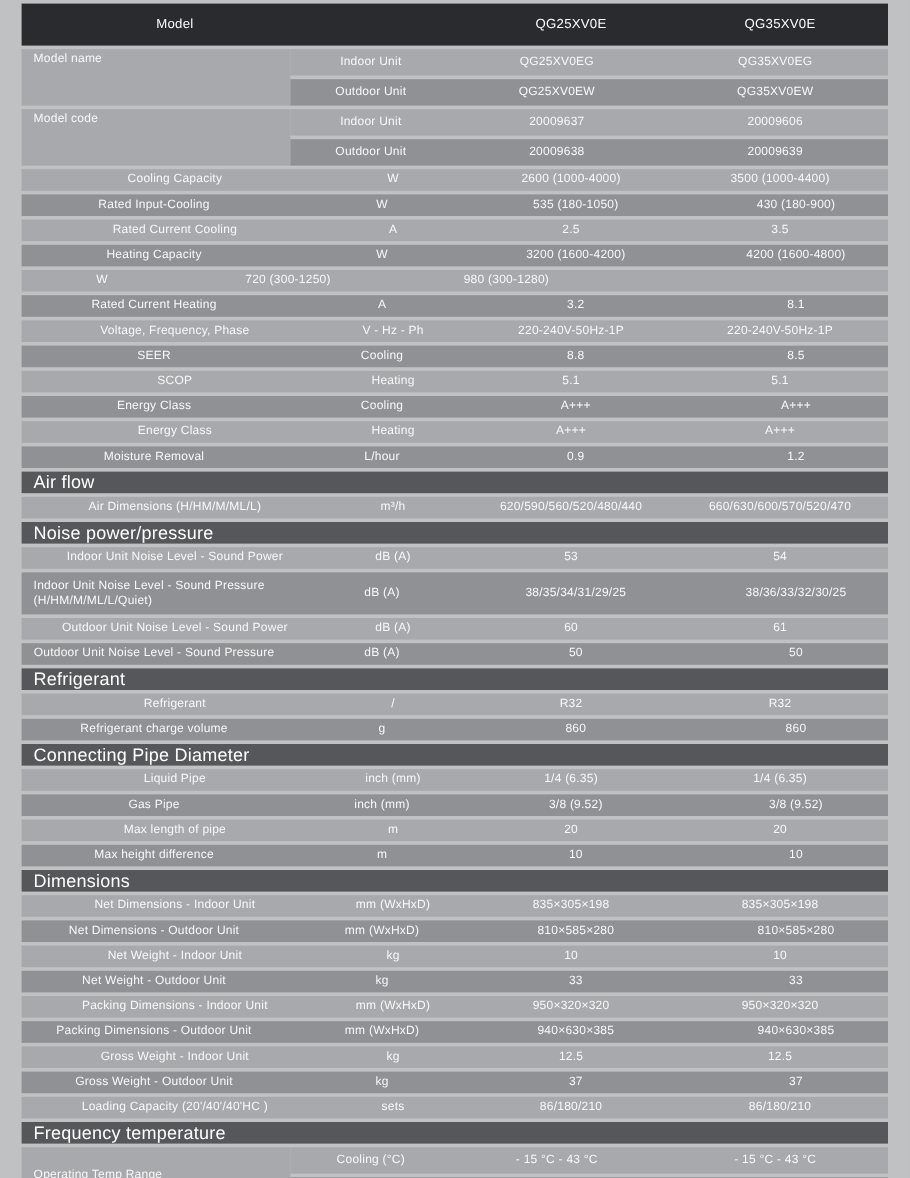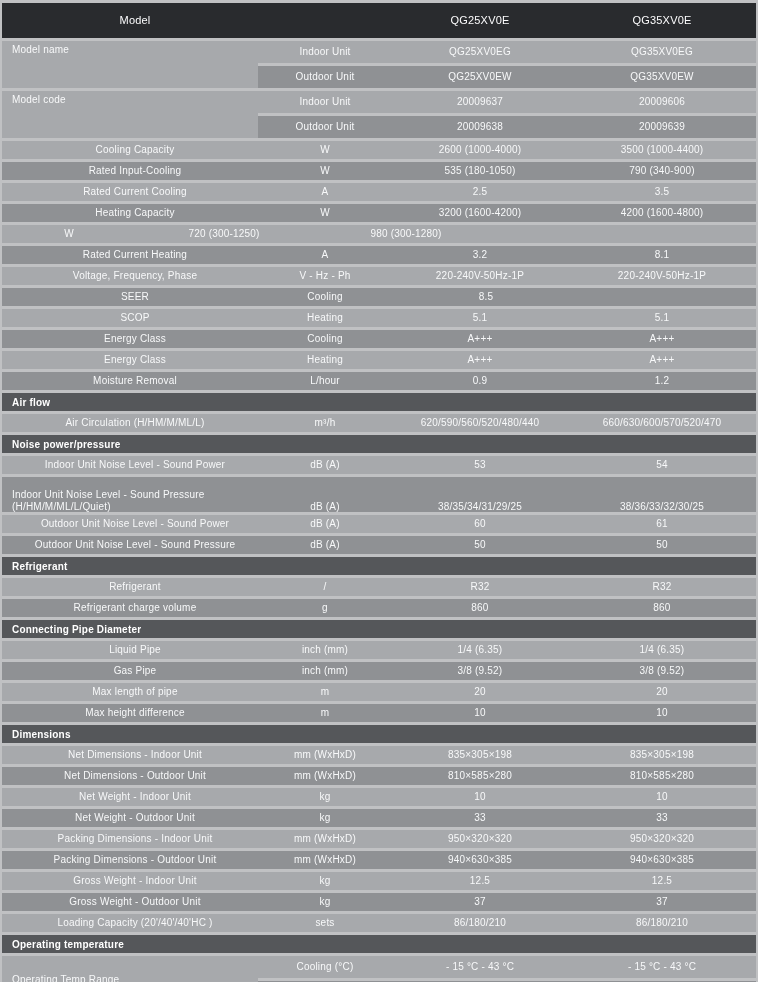--- a/index.html
+++ b/index.html
@@ -2,38 +2,38 @@
 <html><head>
 <meta charset="utf-8">
 <style>
   html,body{margin:0;padding:0;}
   body{
     width:758px;height:982px;
     background:#c0c1c3;
     font-family:"Liberation Sans", sans-serif;
     overflow:hidden;
   }
-  .page{box-sizing:border-box;width:758px;height:982px;padding:3px 2px;}
+  .page{box-sizing:border-box;width:758px;height:982px;padding:3px 18px;}
   
   .c-label{width:256px;box-sizing:border-box;padding-left:10px;justify-content:flex-start;text-align:left;}
   .c-unit{width:134px;}
   .c-v1{width:176px;}
   .c-v2{width:188px;}
   .cell{display:flex;align-items:center;justify-content:center;font-size:10px;color:#f8f9fa;letter-spacing:.2px;line-height:1.15;}
   
   .topbar{height:35px;margin-bottom:3px;background:#292b2e;display:flex;align-items:center;}
   .topbar .cell{font-size:11px;color:#fcfcfd;}
   
   .section{height:18px;margin-bottom:3px;background:#55575a;display:flex;align-items:center;padding-left:10px;}
-  .section .stitle{font-size:10px;font-weight:700;color:#ffffff;letter-spacing:.2px;}
+  .section .stitle{font-size:15px;font-weight:400;color:#ffffff;letter-spacing:.2px;}
   
   .row{display:flex;height:18px;margin-bottom:3px;}
-  .row.tall{height:35px;align-items:flex-end;}
+  .row.tall{height:35px;}
   .row.light{background:#a7a9ac;}
-  .row.dark{background:#8f9194;}
+  .row.dark{background:#8f9194;gap:35px;}
   
   .group{display:flex;margin-bottom:3px;}
   .glabel{width:256px;box-sizing:border-box;padding-left:10px;display:flex;font-size:10px;color:#f8f9fa;letter-spacing:.2px;}
   .glabel.light{background:#a7a9ac;}
   .glabel.top{align-items:flex-start;line-height:18px;}
   .glabel.mid{align-items:center;}
   .gright{flex:1;display:flex;flex-direction:column;gap:3px;}
   .grow{display:flex;height:22px;}
   .grow.light{background:#a7a9ac;}
   .grow.dark{background:#8f9194;justify-content:flex-end;}
@@ -82,21 +82,21 @@
       <div class="row light">
         <div class="cell c-label">Cooling Capacity</div>
         <div class="cell c-unit">W</div>
         <div class="cell c-v1">2600 (1000-4000)</div>
         <div class="cell c-v2">3500 (1000-4400)</div>
       </div>
       <div class="row dark">
         <div class="cell c-label">Rated Input-Cooling</div>
         <div class="cell c-unit">W</div>
         <div class="cell c-v1">535 (180-1050)</div>
-        <div class="cell c-v2">790 (340-900)</div>
+        <div class="cell c-v2">430 (180-900)</div>
       </div>
       <div class="row light">
         <div class="cell c-label">Rated Current Cooling</div>
         <div class="cell c-unit">A</div>
         <div class="cell c-v1">2.5</div>
         <div class="cell c-v2">3.5</div>
       </div>
       <div class="row dark">
         <div class="cell c-label">Heating Capacity</div>
         <div class="cell c-unit">W</div>
@@ -116,20 +116,21 @@
       </div>
       <div class="row light">
         <div class="cell c-label">Voltage, Frequency, Phase</div>
         <div class="cell c-unit">V - Hz - Ph</div>
         <div class="cell c-v1">220-240V-50Hz-1P</div>
         <div class="cell c-v2">220-240V-50Hz-1P</div>
       </div>
       <div class="row dark">
         <div class="cell c-label">SEER</div>
         <div class="cell c-unit">Cooling</div>
+        <div class="cell c-v1">8.8</div>
         <div class="cell c-v2">8.5</div>
       </div>
       <div class="row light">
         <div class="cell c-label">SCOP</div>
         <div class="cell c-unit">Heating</div>
         <div class="cell c-v1">5.1</div>
         <div class="cell c-v2">5.1</div>
       </div>
       <div class="row dark">
         <div class="cell c-label">Energy Class</div>
@@ -146,21 +147,21 @@
       <div class="row dark">
         <div class="cell c-label">Moisture Removal</div>
         <div class="cell c-unit">L/hour</div>
         <div class="cell c-v1">0.9</div>
         <div class="cell c-v2">1.2</div>
       </div>
       <div class="section">
         <div class="stitle">Air flow</div>
       </div>
       <div class="row light">
-        <div class="cell c-label">Air Circulation (H/HM/M/ML/L)</div>
+        <div class="cell c-label">Air Dimensions (H/HM/M/ML/L)</div>
         <div class="cell c-unit">m³/h</div>
         <div class="cell c-v1">620/590/560/520/480/440</div>
         <div class="cell c-v2">660/630/600/570/520/470</div>
       </div>
       <div class="section">
         <div class="stitle">Noise power/pressure</div>
       </div>
       <div class="row light">
         <div class="cell c-label">Indoor Unit Noise Level - Sound Power</div>
         <div class="cell c-unit">dB (A)</div>
@@ -278,21 +279,21 @@
         <div class="cell c-v1">37</div>
         <div class="cell c-v2">37</div>
       </div>
       <div class="row light">
         <div class="cell c-label">Loading Capacity (20'/40'/40'HC )</div>
         <div class="cell c-unit">sets</div>
         <div class="cell c-v1">86/180/210</div>
         <div class="cell c-v2">86/180/210</div>
       </div>
       <div class="section">
-        <div class="stitle">Operating temperature</div>
+        <div class="stitle">Frequency temperature</div>
       </div>
       <div class="group">
         <div class="glabel light mid">Operating Temp Range</div>
         <div class="gright">
           <div class="grow light">
             <div class="cell c-unit">Cooling (°C)</div>
             <div class="cell c-v1">- 15 °C - 43 °C</div>
             <div class="cell c-v2">- 15 °C - 43 °C</div>
           </div>
           <div class="grow dark">

